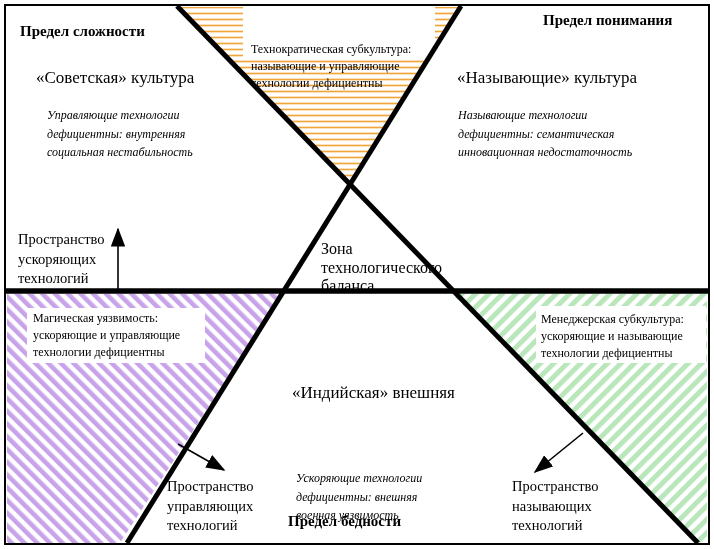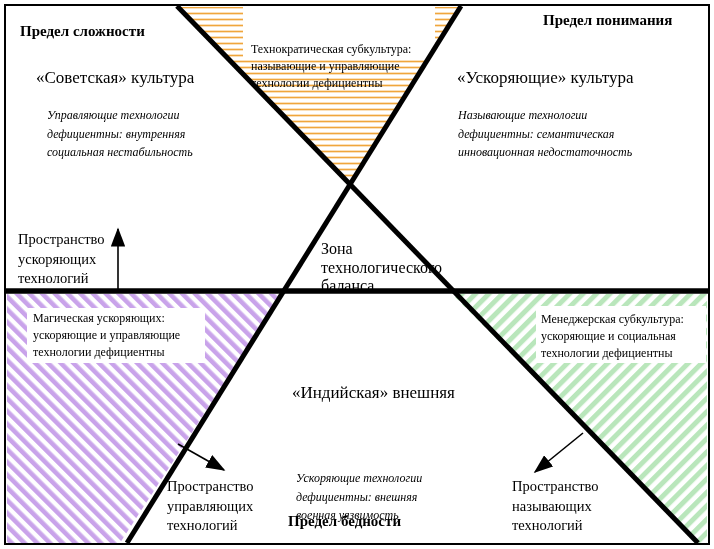--- a/index.html
+++ b/index.html
@@ -58,38 +58,38 @@
 
 <div class="txt bold" style="left:20px;top:23px;">Предел сложности</div>
 <div class="txt bold" style="left:543px;top:12px;">Предел понимания</div>
 <div class="txt bold" style="left:288px;top:513px;">Предел бедности</div>
 
 <div class="txt culture-title" style="left:36px;top:68px;">«Советская» культура</div>
 <div class="txt culture-desc" style="left:47px;top:106px;">Управляющие технологии
 дефициентны: внутренняя
 социальная нестабильность</div>
 
-<div class="txt culture-title" style="left:457px;top:68px;">«Ускоряющие» культура</div>
+<div class="txt culture-title" style="left:457px;top:68px;">«Называющие» культура</div>
 <div class="txt culture-desc" style="left:458px;top:106px;">Называющие технологии
 дефициентны: семантическая
 инновационная недостаточность</div>
 
 <div class="txt culture-title" style="left:292px;top:383px;">«Индийская» внешняя</div>
 <div class="txt culture-desc" style="left:296px;top:421px;margin-top:48px;">Ускоряющие технологии
 дефициентны: внешняя
 военная уязвимость</div>
 
 <div class="txt box-text" style="left:251px;top:6px;margin-top:35px;">Технократическая субкультура:
 называющие и управляющие
 технологии дефициентны</div>
-<div class="txt box-text" style="left:33px;top:310px;">Магическая ускоряющих:
+<div class="txt box-text" style="left:33px;top:310px;">Магическая уязвимость:
 ускоряющие и управляющие
 технологии дефициентны</div>
 <div class="txt box-text" style="left:541px;top:311px;">Менеджерская субкультура:
-ускоряющие и социальная
+ускоряющие и называющие
 технологии дефициентны</div>
 
 <div class="txt space-label" style="left:18px;top:230px;">Пространство
 ускоряющих
 технологий</div>
 <div class="txt space-label" style="left:167px;top:477px;">Пространство
 управляющих
 технологий</div>
 <div class="txt space-label" style="left:512px;top:477px;">Пространство
 называющих

